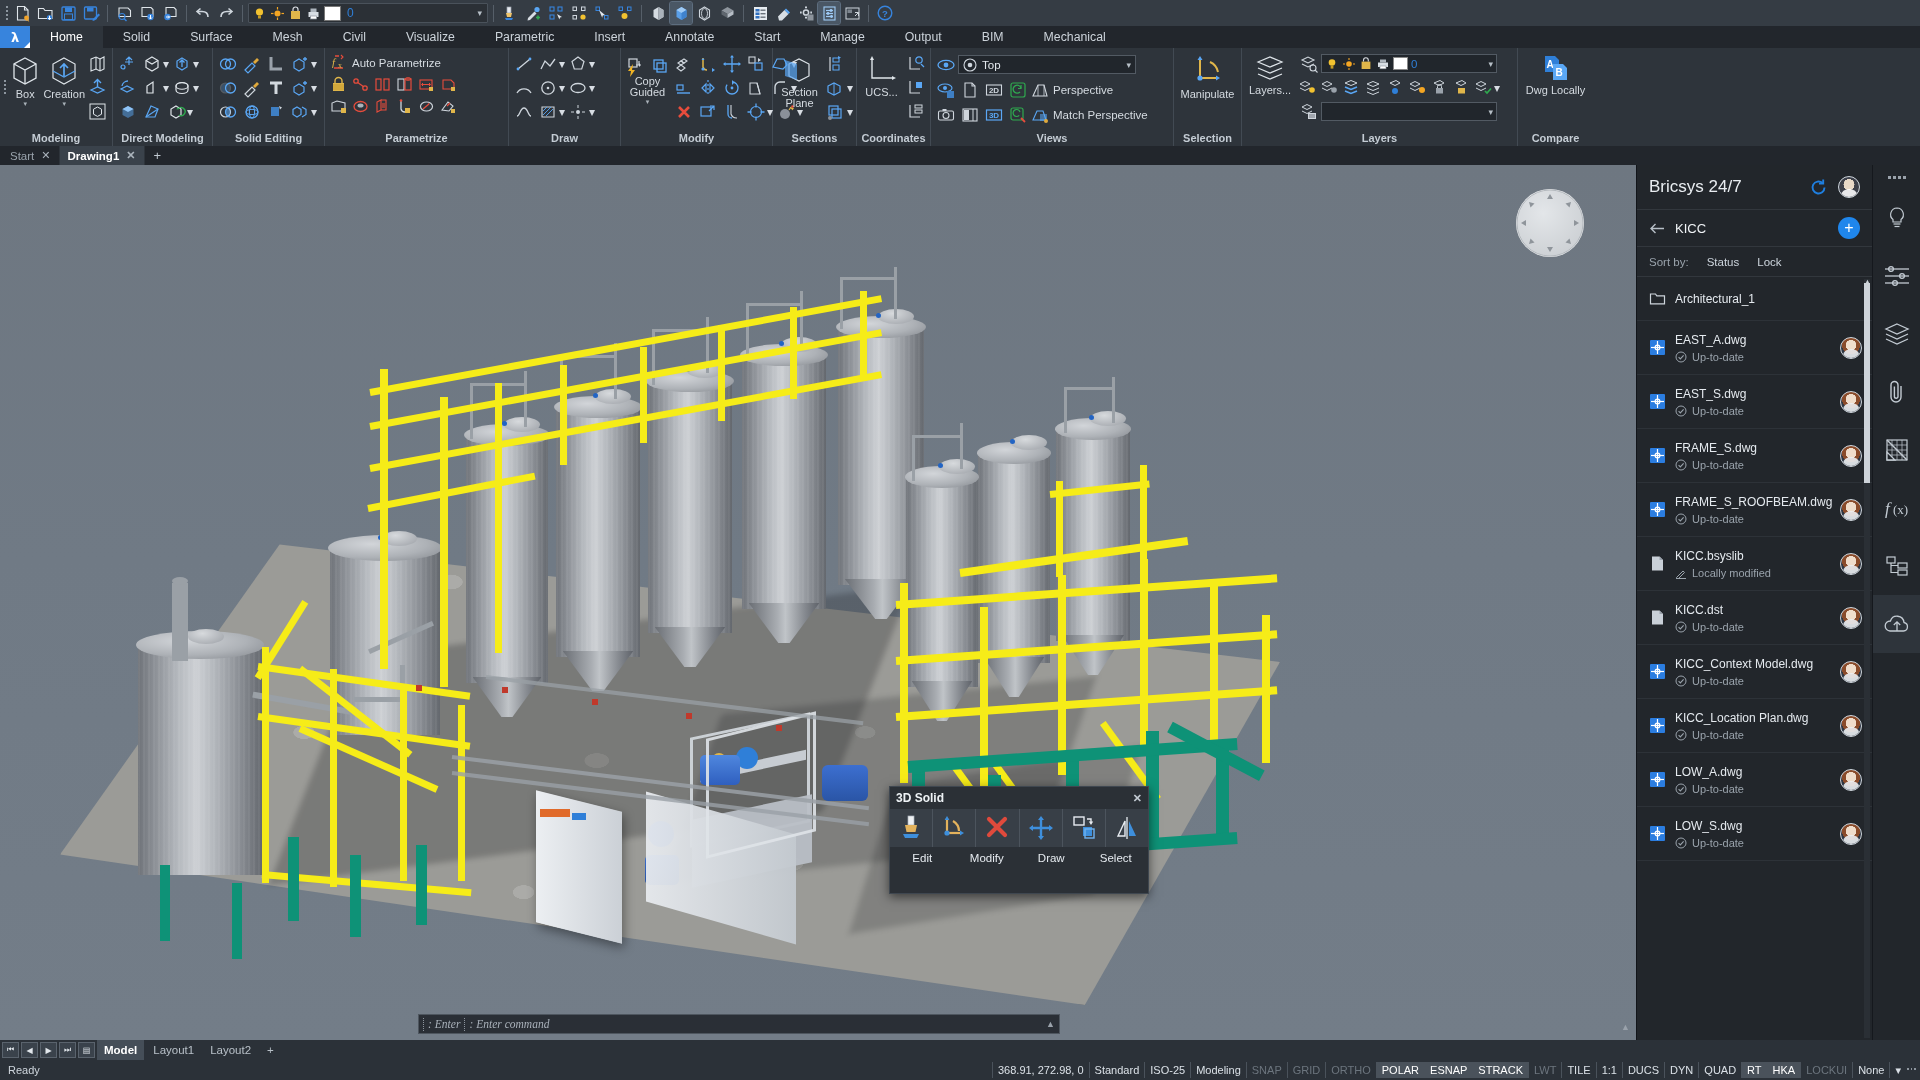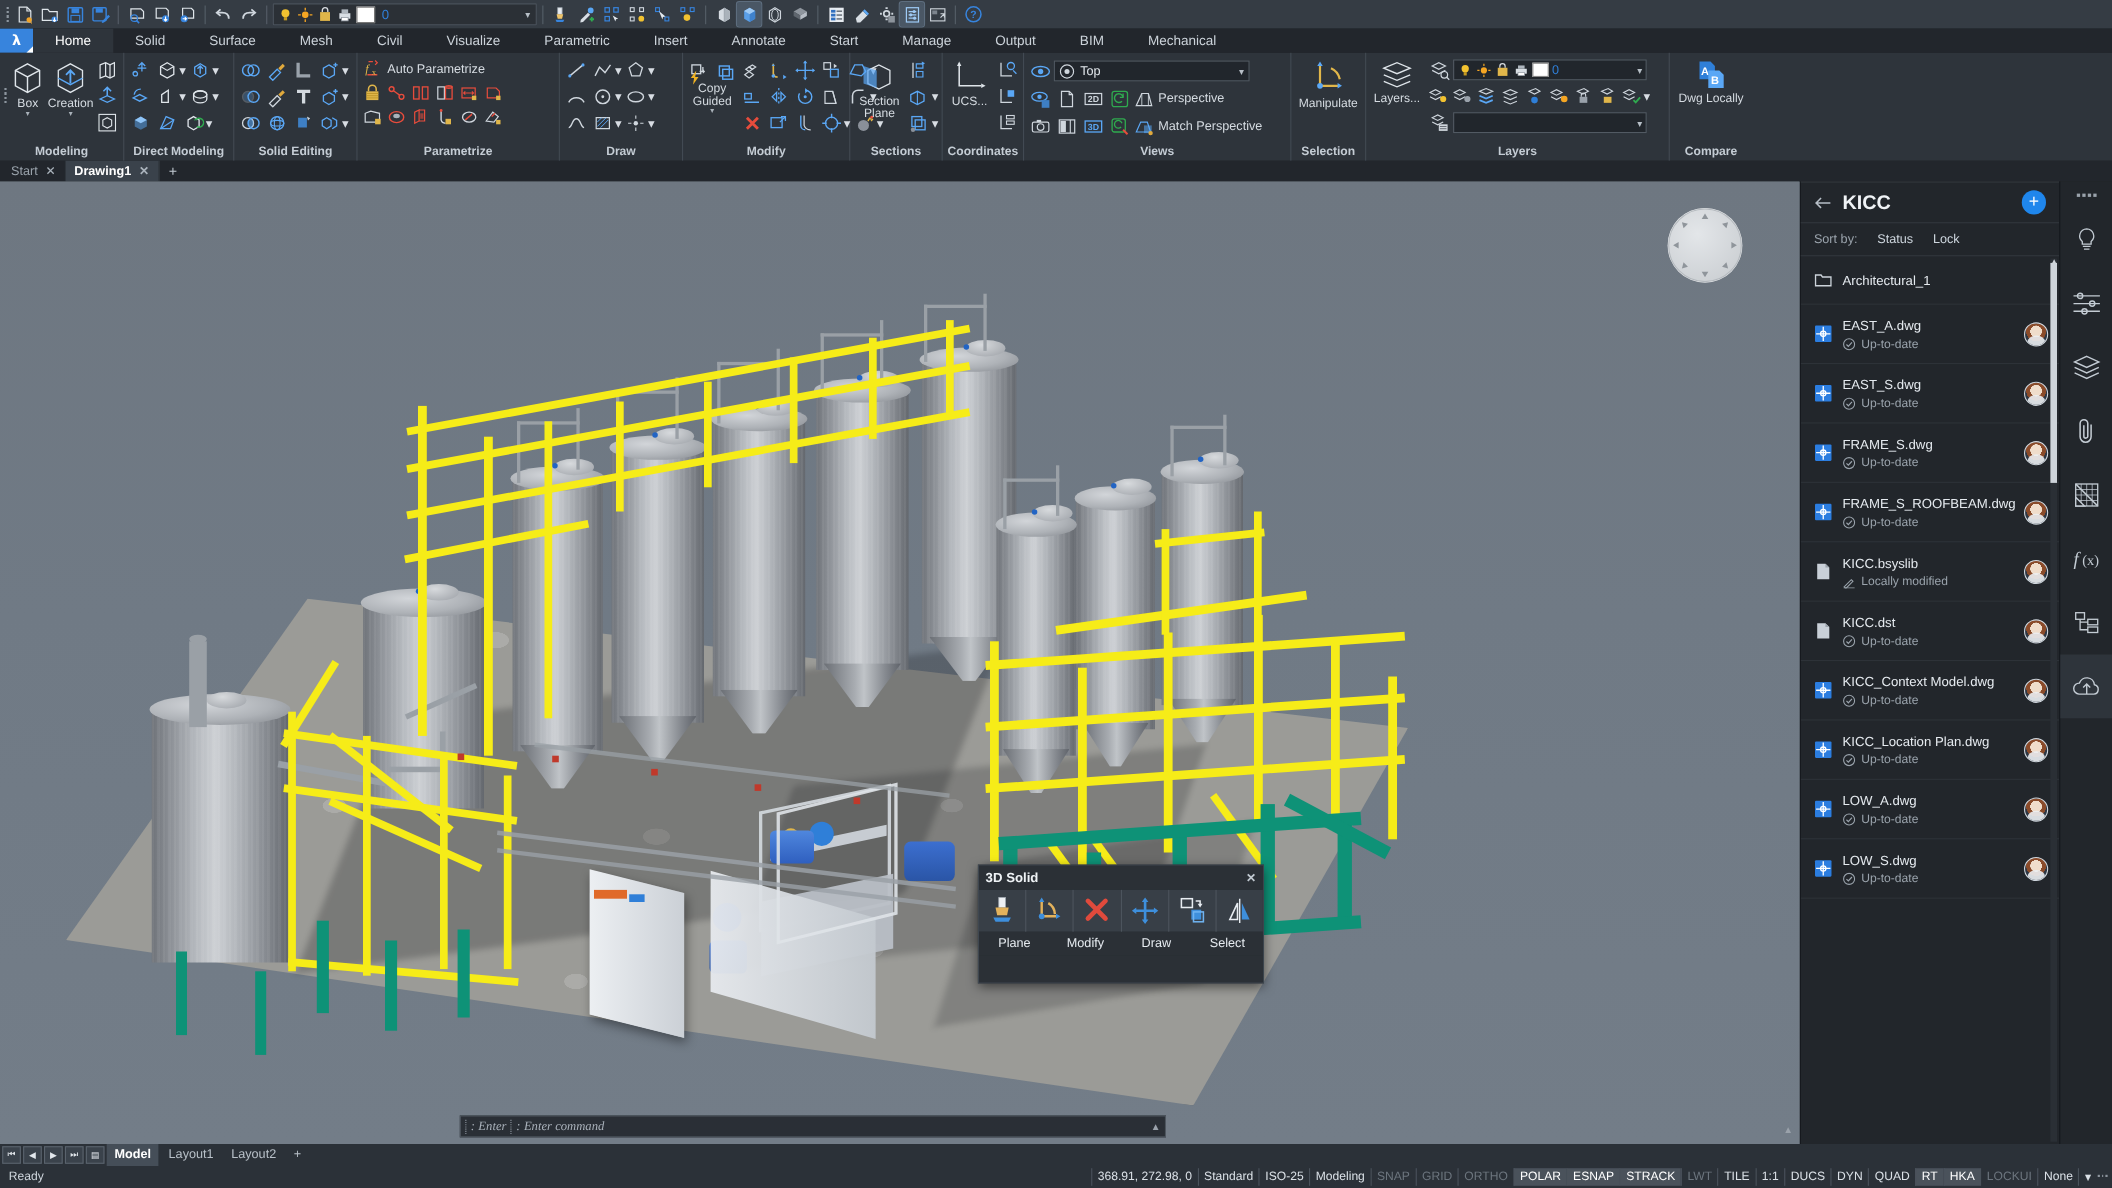--- a/index.html
+++ b/index.html
@@ -257,21 +257,21 @@
   .avatar::after {
     content:""; position:absolute; left:50%; top:58%; width:78%; height:60%;
     transform: translateX(-50%); border-radius: 50% 50% 0 0; background: rgba(255,255,255,.88);
   }
   .avatar.f::after { background: rgba(235,238,242,.9); }
   .rp-sub {
     height: 38px; display: flex; align-items: center; padding: 0 12px; gap: 10px;
     border-top: 1px solid #32373d; border-bottom: 1px solid #32373d;
   }
   .rp-sub .back { color: #b7bfc7; font-size: 15px; }
-  .rp-sub .proj { font-size: 18px; font-weight: 700; color: #f0f3f6; }
+  .rp-sub .proj { font-size: 13px; font-weight: 400; color: #f0f3f6; }
   .rp-sub .add {
     margin-left: auto; width: 22px; height: 22px; border-radius: 50%; background: #1f86ec;
     color: #fff; display: flex; align-items: center; justify-content: center; font-size: 16px; line-height: 1;
   }
   .rp-sort { height: 30px; display: flex; align-items: center; gap: 18px; padding: 0 12px;
              border-bottom: 1px solid #32373d; }
   .rp-sort .lab { font-size: 11.5px; color: #9aa3ac; }
   .rp-sort .opt { font-size: 11.5px; color: #cdd5dd; }
   .rp-list { flex: 1; overflow: hidden; position: relative; }
   .rp-row {
@@ -1776,39 +1776,51 @@
           </div>
           <div class="sp-ic">
             <svg width="28" height="26" viewBox="0 0 28 26">
                 <path d="M14 2v22" stroke="#e7ecf1" stroke-width="1.3"></path>
                 <path d="M12 6L5 21h7z" fill="none" stroke="#e7ecf1" stroke-width="1.4"></path>
                 <path d="M16 6l7 15h-7z" fill="#3e8fdc"></path>
               </svg>
           </div>
         </div>
         <div class="sp-labels">
-          <span class="sp-lb">Plane</span>
+          <span class="sp-lb">Edit</span>
           <span class="sp-lb">Modify</span>
           <span class="sp-lb">Draw</span>
           <span class="sp-lb">Select</span>
         </div>
         <div class="sp-foot"></div>
       </div>
 
       <div class="cmdline">
         <span class="vbar"></span>
         <span class="seg">: <span>Enter</span></span>
         <span class="vbar"></span>
         <span class="seg">: <span>Enter command</span></span>
         <span class="uparrow">▲</span>
       </div>
       <div style="position:absolute;right:6px;bottom:8px;font-size:9px;color:#9aa2ab">▲</div>
     </div>
 
     <div class="rightpanel">
+      <div class="rp-head">
+        <span class="rp-title">Bricsys 24/7</span>
+        <div class="icons">
+          <span class="refresh-ic">
+            <svg width="19" height="19" viewBox="0 0 19 19">
+                <path d="M15.5 9.5a6 6 0 11-2-4.5" fill="none" stroke="#1f7fe0" stroke-width="1.9"></path>
+                <path d="M14.2 1.4v4.2h-4.2" fill="none" stroke="#1f7fe0" stroke-width="1.9"></path>
+              </svg>
+          </span>
+          <span class="avatar"></span>
+        </div>
+      </div>
 
       <div class="rp-sub">
         <span class="back">
           <svg width="16" height="13" viewBox="0 0 16 13">
               <path d="M15 6.5H2M6.5 2L2 6.5 6.5 11" fill="none" stroke="#b7bfc7" stroke-width="1.4"></path>
             </svg>
         </span>
         <span class="proj">KICC</span>
         <span class="add">+</span>
       </div>

